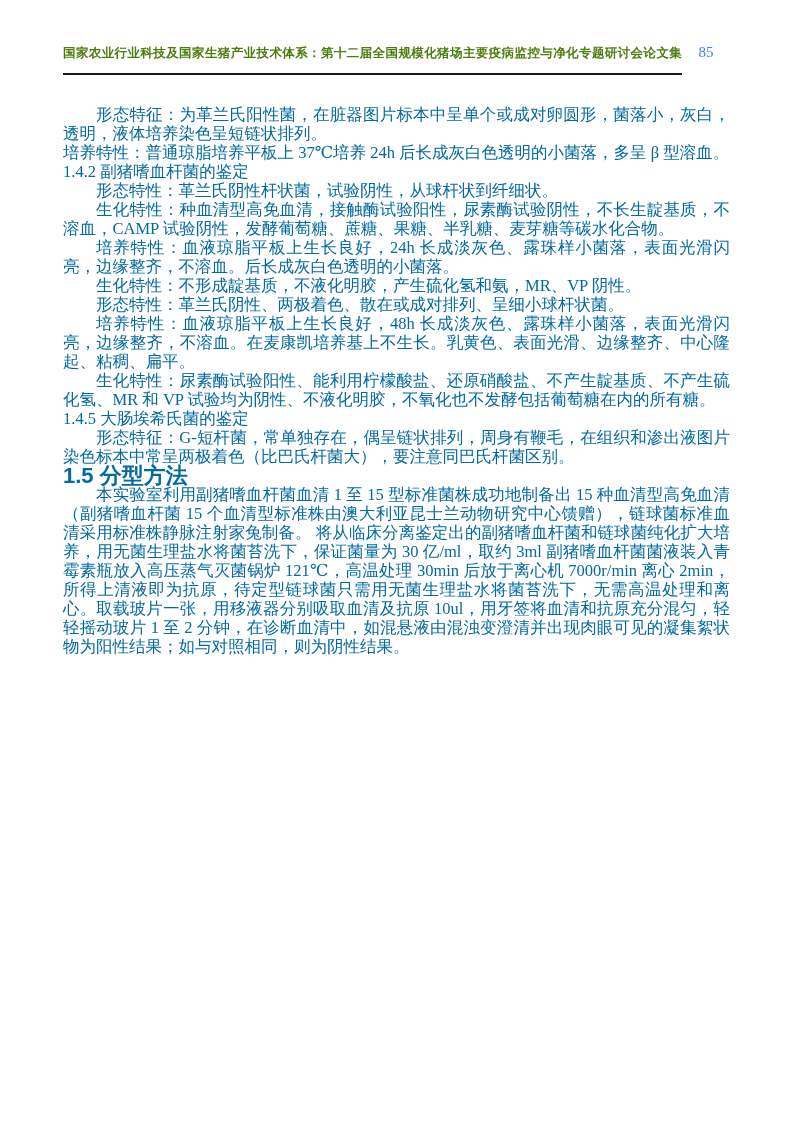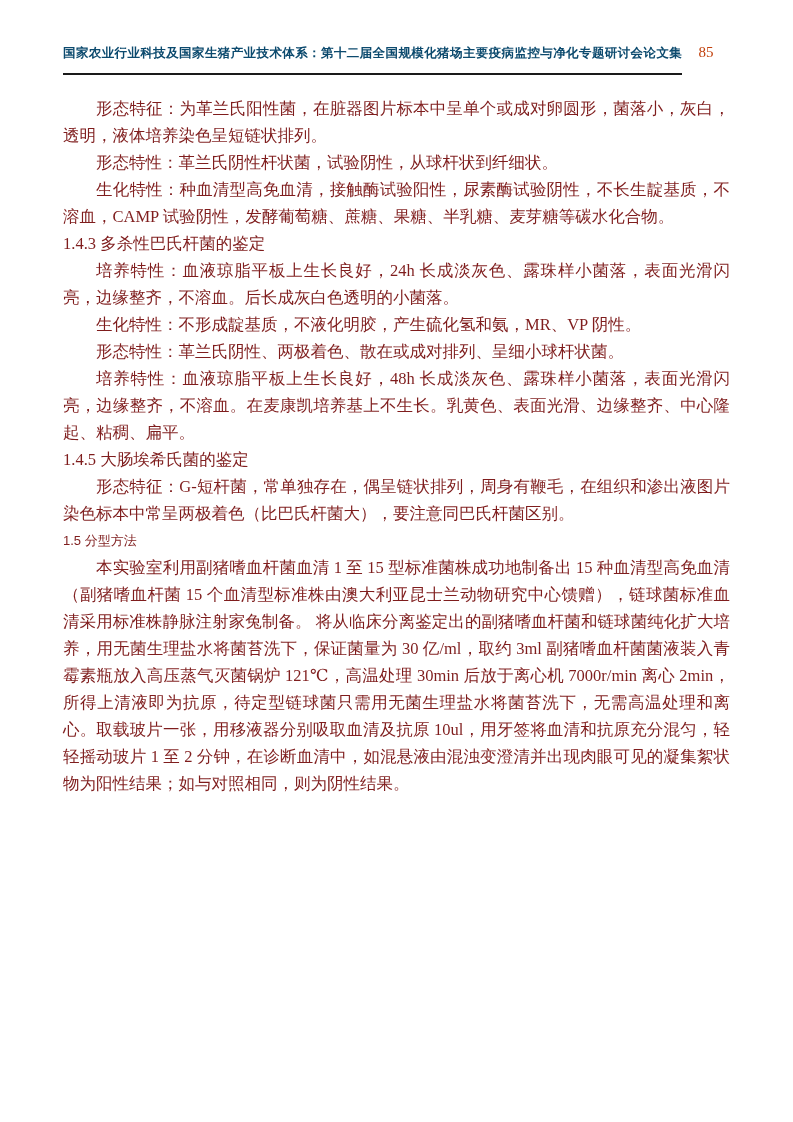--- a/index.html
+++ b/index.html
@@ -21,79 +21,81 @@
   .header-row {
     display: flex;
     align-items: flex-end;
   }
   .header-title {
     flex: 1;
     font-family: "Liberation Sans", "DejaVu Sans", sans-serif;
     font-weight: bold;
     font-size: 12.5px;
     letter-spacing: 0.4px;
-    color: #0c4a6e;
+    color: #4d7c0f;
     border-bottom: 2px solid #1a1a1a;
     padding-bottom: 11px;
     white-space: nowrap;
   }
   .header-pagenum {
     width: 72px;
     text-align: center;
     font-family: "Liberation Serif", "DejaVu Serif", serif;
     font-size: 15px;
-    color: #c2410c;
+    color: #3b82f6;
     padding-bottom: 14px;
   }
   .body-text {
-    margin-top: 20px;
+    margin-top: 30px;
     font-family: "Liberation Serif", "DejaVu Serif", serif;
     font-size: 16.5px;
-    line-height: 27px;
+    line-height: 19px;
     text-align: justify;
-    color: #7f1d1d;
+    color: #0369a1;
   }
   .para {
     margin: 0;
     text-indent: 2em;
   }
   .para.no-indent {
     text-indent: 0;
   }
   .sec-heading {
     margin: 0;
     font-weight: normal;
     text-indent: 0;
   }
   .sec-heading-bold {
     margin: 0;
     text-indent: 0;
     font-family: "Liberation Sans", "DejaVu Sans", sans-serif;
-    font-weight: normal;
-    font-size: 13px;
+    font-weight: bold;
+    font-size: 22px;
   }
 </style>
 </head>
 <body>
 
 <div class="page">
 
   <div class="header-row">
     <div class="header-title">国家农业行业科技及国家生猪产业技术体系：第十二届全国规模化猪场主要疫病监控与净化专题研讨会论文集</div>
     <div class="header-pagenum">85</div>
   </div>
 
   <div class="body-text">
     <p class="para">形态特征：为革兰氏阳性菌，在脏器图片标本中呈单个或成对卵圆形，菌落小，灰白，透明，液体培养染色呈短链状排列。</p>
+    <p class="para no-indent">培养特性：普通琼脂培养平板上 37℃培养 24h 后长成灰白色透明的小菌落，多呈 β 型溶血。</p>
+    <p class="sec-heading">1.4.2 副猪嗜血杆菌的鉴定</p>
     <p class="para">形态特性：革兰氏阴性杆状菌，试验阴性，从球杆状到纤细状。</p>
     <p class="para">生化特性：种血清型高免血清，接触酶试验阳性，尿素酶试验阴性，不长生靛基质，不溶血，CAMP 试验阴性，发酵葡萄糖、蔗糖、果糖、半乳糖、麦芽糖等碳水化合物。</p>
-    <p class="sec-heading">1.4.3 多杀性巴氏杆菌的鉴定</p>
     <p class="para">培养特性：血液琼脂平板上生长良好，24h 长成淡灰色、露珠样小菌落，表面光滑闪亮，边缘整齐，不溶血。后长成灰白色透明的小菌落。</p>
     <p class="para">生化特性：不形成靛基质，不液化明胶，产生硫化氢和氨，MR、VP 阴性。</p>
     <p class="para">形态特性：革兰氏阴性、两极着色、散在或成对排列、呈细小球杆状菌。</p>
     <p class="para">培养特性：血液琼脂平板上生长良好，48h 长成淡灰色、露珠样小菌落，表面光滑闪亮，边缘整齐，不溶血。在麦康凯培养基上不生长。乳黄色、表面光滑、边缘整齐、中心隆起、粘稠、扁平。</p>
+    <p class="para">生化特性：尿素酶试验阳性、能利用柠檬酸盐、还原硝酸盐、不产生靛基质、不产生硫化氢、MR 和 VP 试验均为阴性、不液化明胶，不氧化也不发酵包括葡萄糖在内的所有糖。</p>
     <p class="sec-heading">1.4.5 大肠埃希氏菌的鉴定</p>
     <p class="para">形态特征：G-短杆菌，常单独存在，偶呈链状排列，周身有鞭毛，在组织和渗出液图片染色标本中常呈两极着色（比巴氏杆菌大），要注意同巴氏杆菌区别。</p>
     <p class="sec-heading-bold">1.5 分型方法</p>
     <p class="para">本实验室利用副猪嗜血杆菌血清 1 至 15 型标准菌株成功地制备出 15 种血清型高免血清（副猪嗜血杆菌 15 个血清型标准株由澳大利亚昆士兰动物研究中心馈赠），链球菌标准血清采用标准株静脉注射家兔制备。 将从临床分离鉴定出的副猪嗜血杆菌和链球菌纯化扩大培养，用无菌生理盐水将菌苔洗下，保证菌量为 30 亿/ml，取约 3ml 副猪嗜血杆菌菌液装入青霉素瓶放入高压蒸气灭菌锅炉 121℃，高温处理 30min 后放于离心机 7000r/min 离心 2min，所得上清液即为抗原，待定型链球菌只需用无菌生理盐水将菌苔洗下，无需高温处理和离心。取载玻片一张，用移液器分别吸取血清及抗原 10ul，用牙签将血清和抗原充分混匀，轻轻摇动玻片 1 至 2 分钟，在诊断血清中，如混悬液由混浊变澄清并出现肉眼可见的凝集絮状物为阳性结果；如与对照相同，则为阴性结果。</p>
   </div>
 
 </div>
 
 </body></html>

